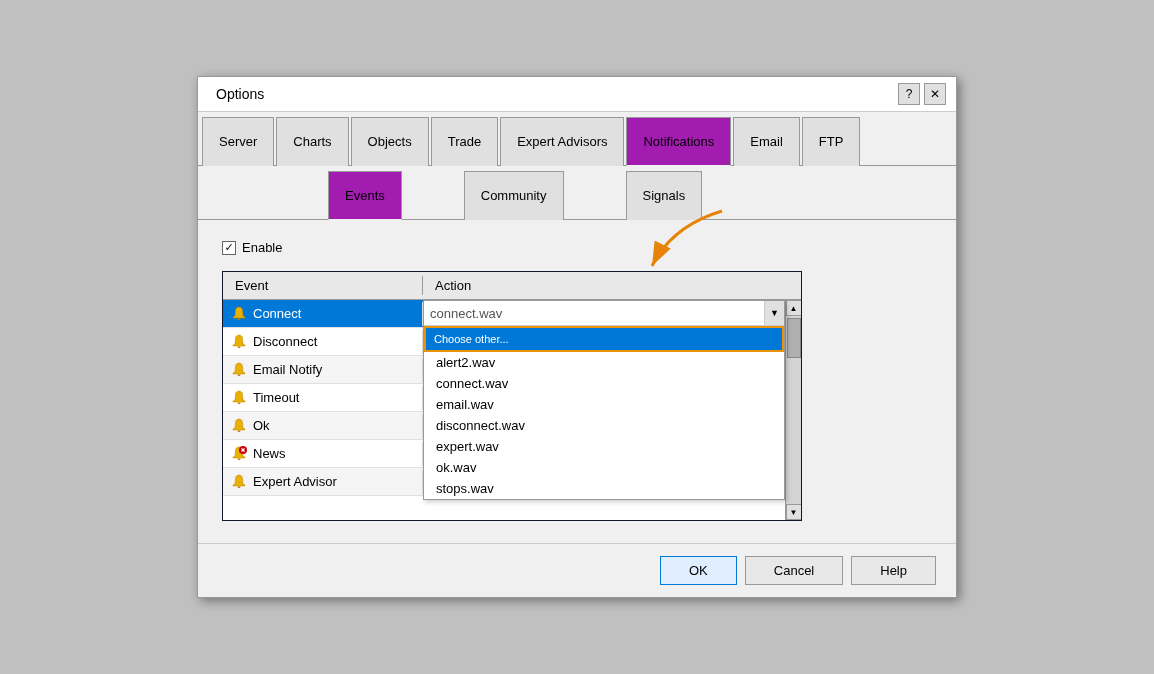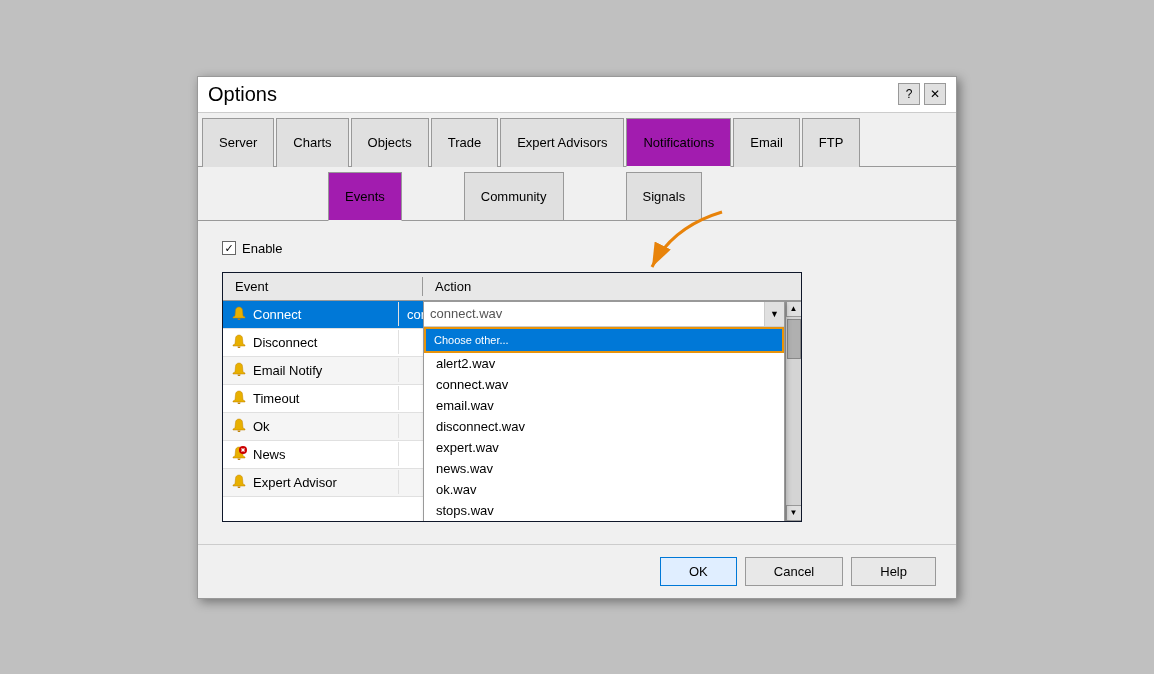--- a/index.html
+++ b/index.html
@@ -28,23 +28,24 @@
       justify-content: space-between;
       padding: 6px 10px;
       border-bottom: 1px solid #ccc;
     }
     .title-bar-left {
       display: flex;
       align-items: center;
       gap: 8px;
     }
     .title-text {
-      font-size: 20px;
+      font-size: 14px;
       font-weight: normal;
       color: #000;
+      margin-left: 8px;
     }
     .title-buttons {
       display: flex;
       gap: 4px;
       align-items: center;
     }
     .title-btn {
       width: 22px;
       height: 22px;
       background: #e0e0e0;
@@ -80,21 +81,20 @@
       border-bottom: 1px solid #f0f0f0;
       z-index: 2;
     }
 
     .tabs-row2 {
       display: flex;
       background: #f0f0f0;
       border-bottom: 1px solid #999;
       padding: 4px 4px 0 130px;
       gap: 2px;
-      align-items: center;
     }
 
     .content-area {
       padding: 20px 24px;
       flex: 1;
     }
     .enable-row {
       display: flex;
       align-items: center;
       gap: 6px;
@@ -145,21 +145,21 @@
       border-bottom: 1px solid #e0e0e0;
       cursor: pointer;
       min-height: 28px;
     }
     .table-row.selected {
       background: #0078d7;
       color: white;
     }
     .table-row.alt { background: #f5f5f5; }
     .event-cell {
-      width: 176px;
+      width: 200px;
       padding: 4px 8px;
       display: flex;
       align-items: center;
       gap: 6px;
       border-right: 1px solid #e0e0e0;
       font-size: 13px;
     }
     .bell-icon {
       width: 16px;
       height: 16px;
@@ -432,21 +432,20 @@
             </div>
 
             <div class="choose-other-item">Choose other...</div>
 
             <div class="dropdown-list">
               <div class="dropdown-list-item">alert2.wav</div>
               <div class="dropdown-list-item">connect.wav</div>
               <div class="dropdown-list-item">email.wav</div>
               <div class="dropdown-list-item">disconnect.wav</div>
               <div class="dropdown-list-item">expert.wav</div>
-              <div class="dropdown-list-item">news.wav</div>
               <div class="dropdown-list-item">ok.wav</div>
               <div class="dropdown-list-item">stops.wav</div>
 
             </div>
           </div>
 
           <div class="scrollbar">
             <div class="scroll-up">▲</div>
             <div class="scroll-track">
               <div class="scroll-thumb"></div>

